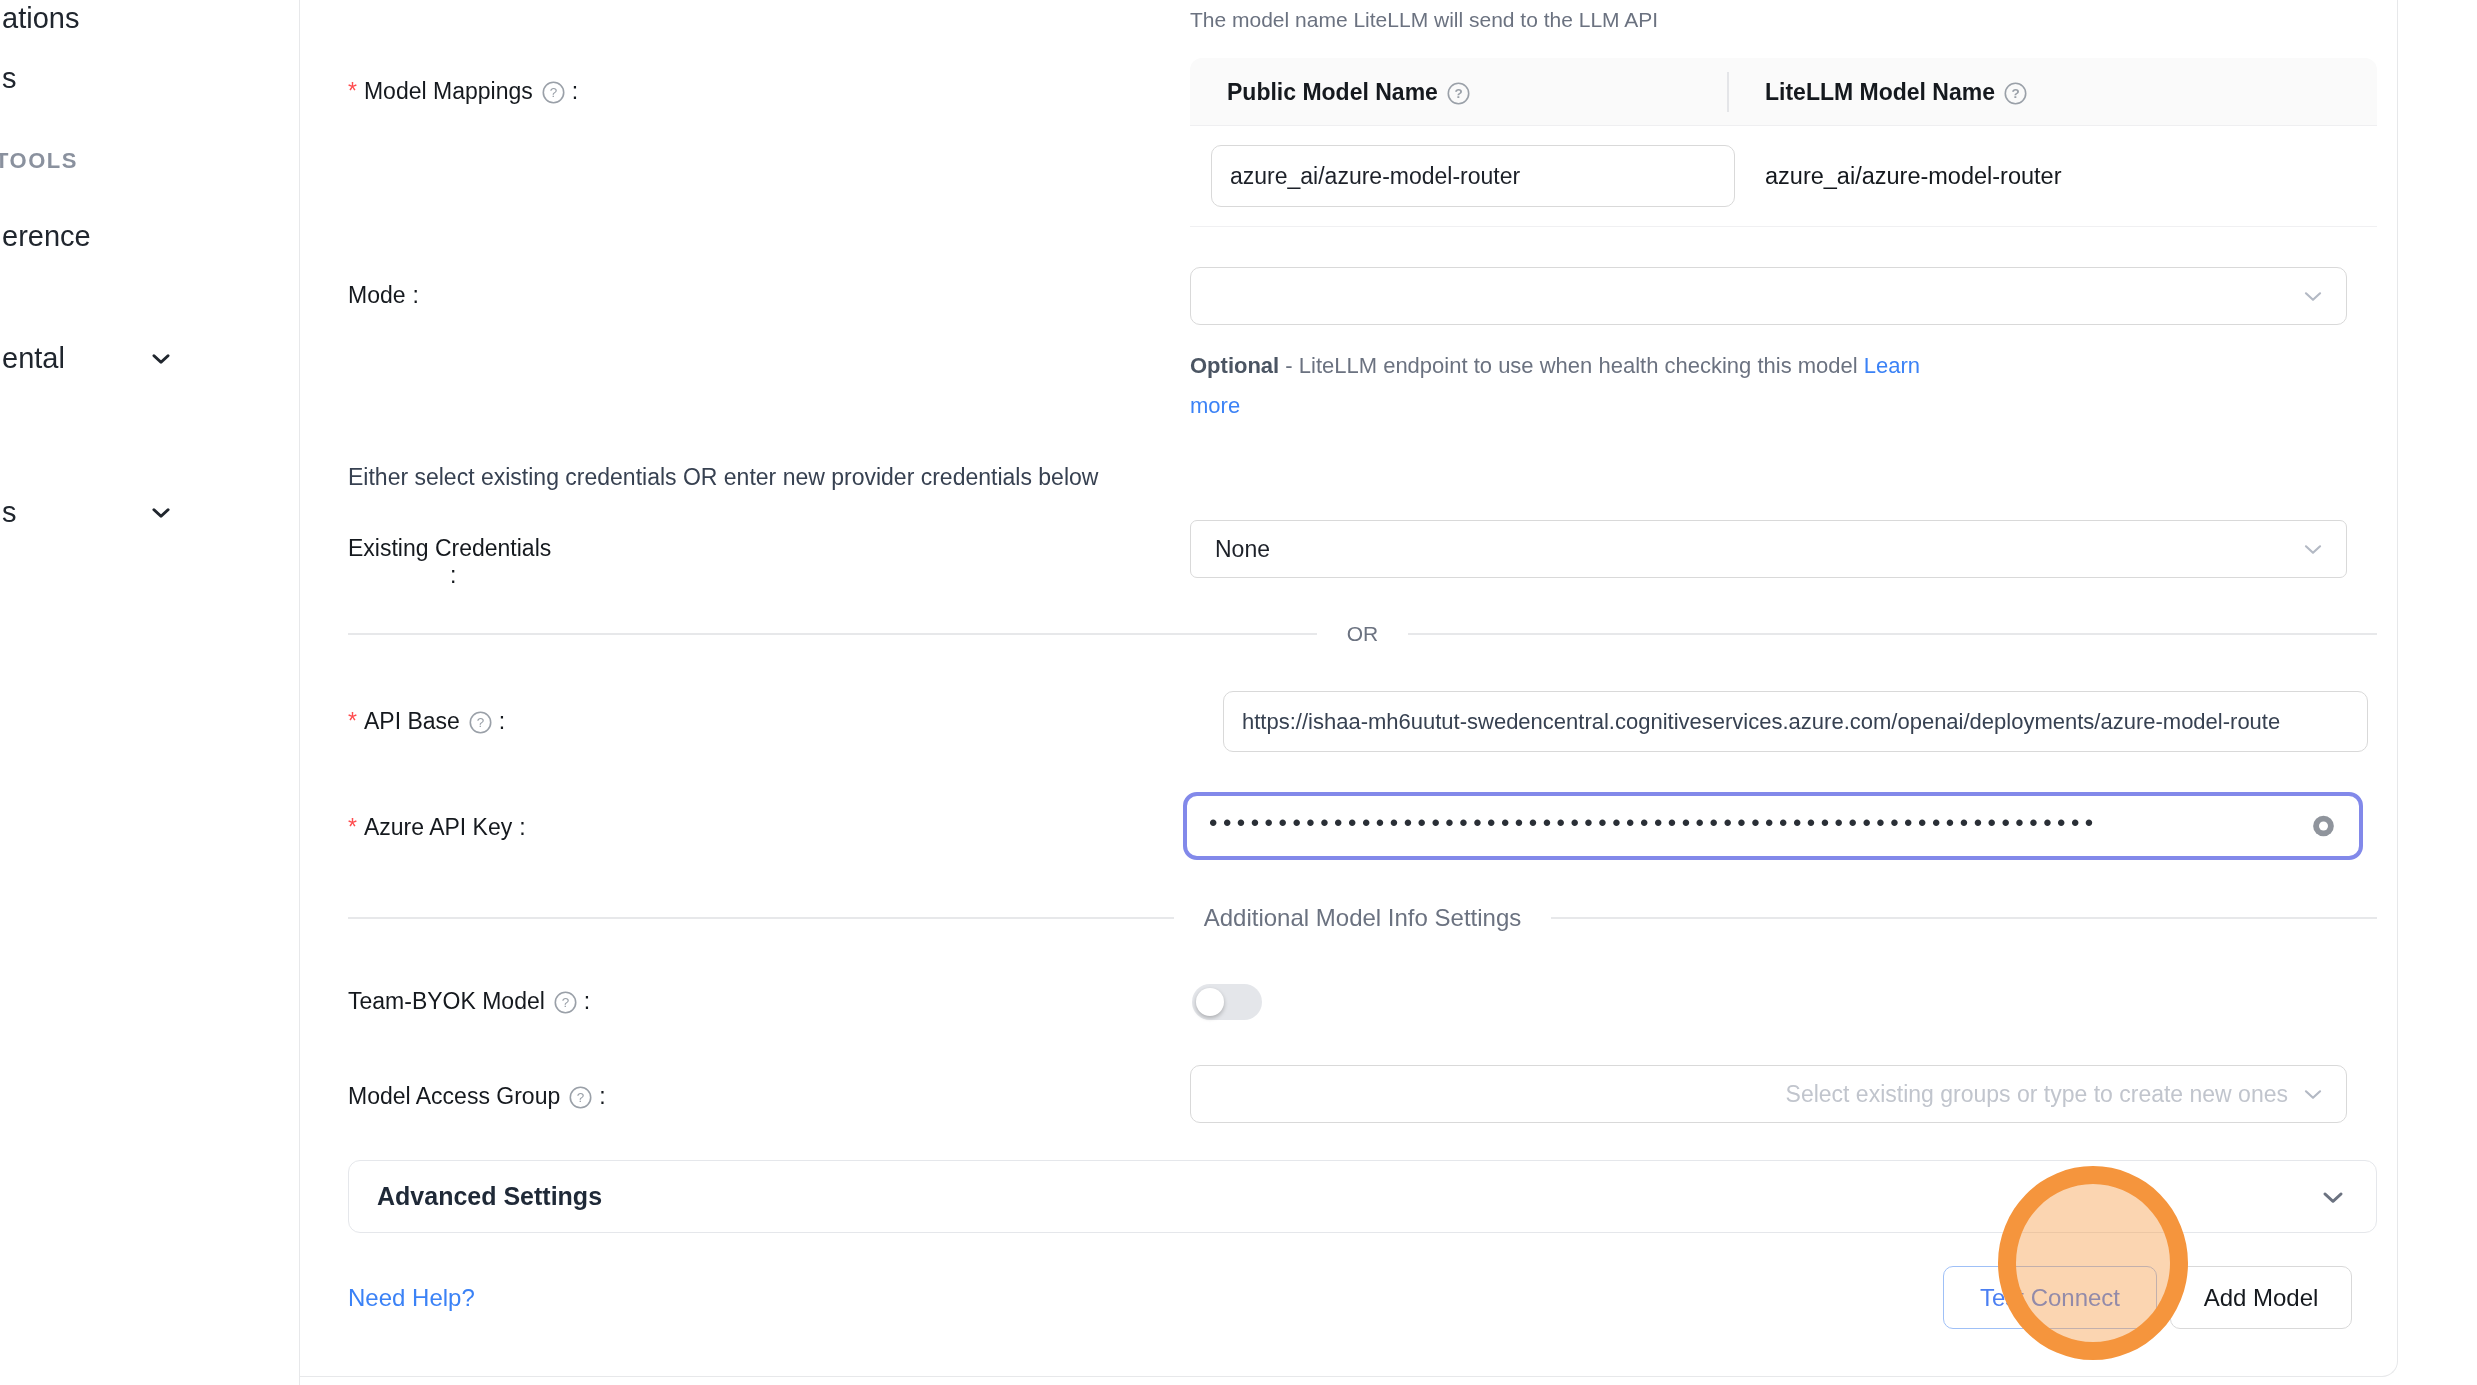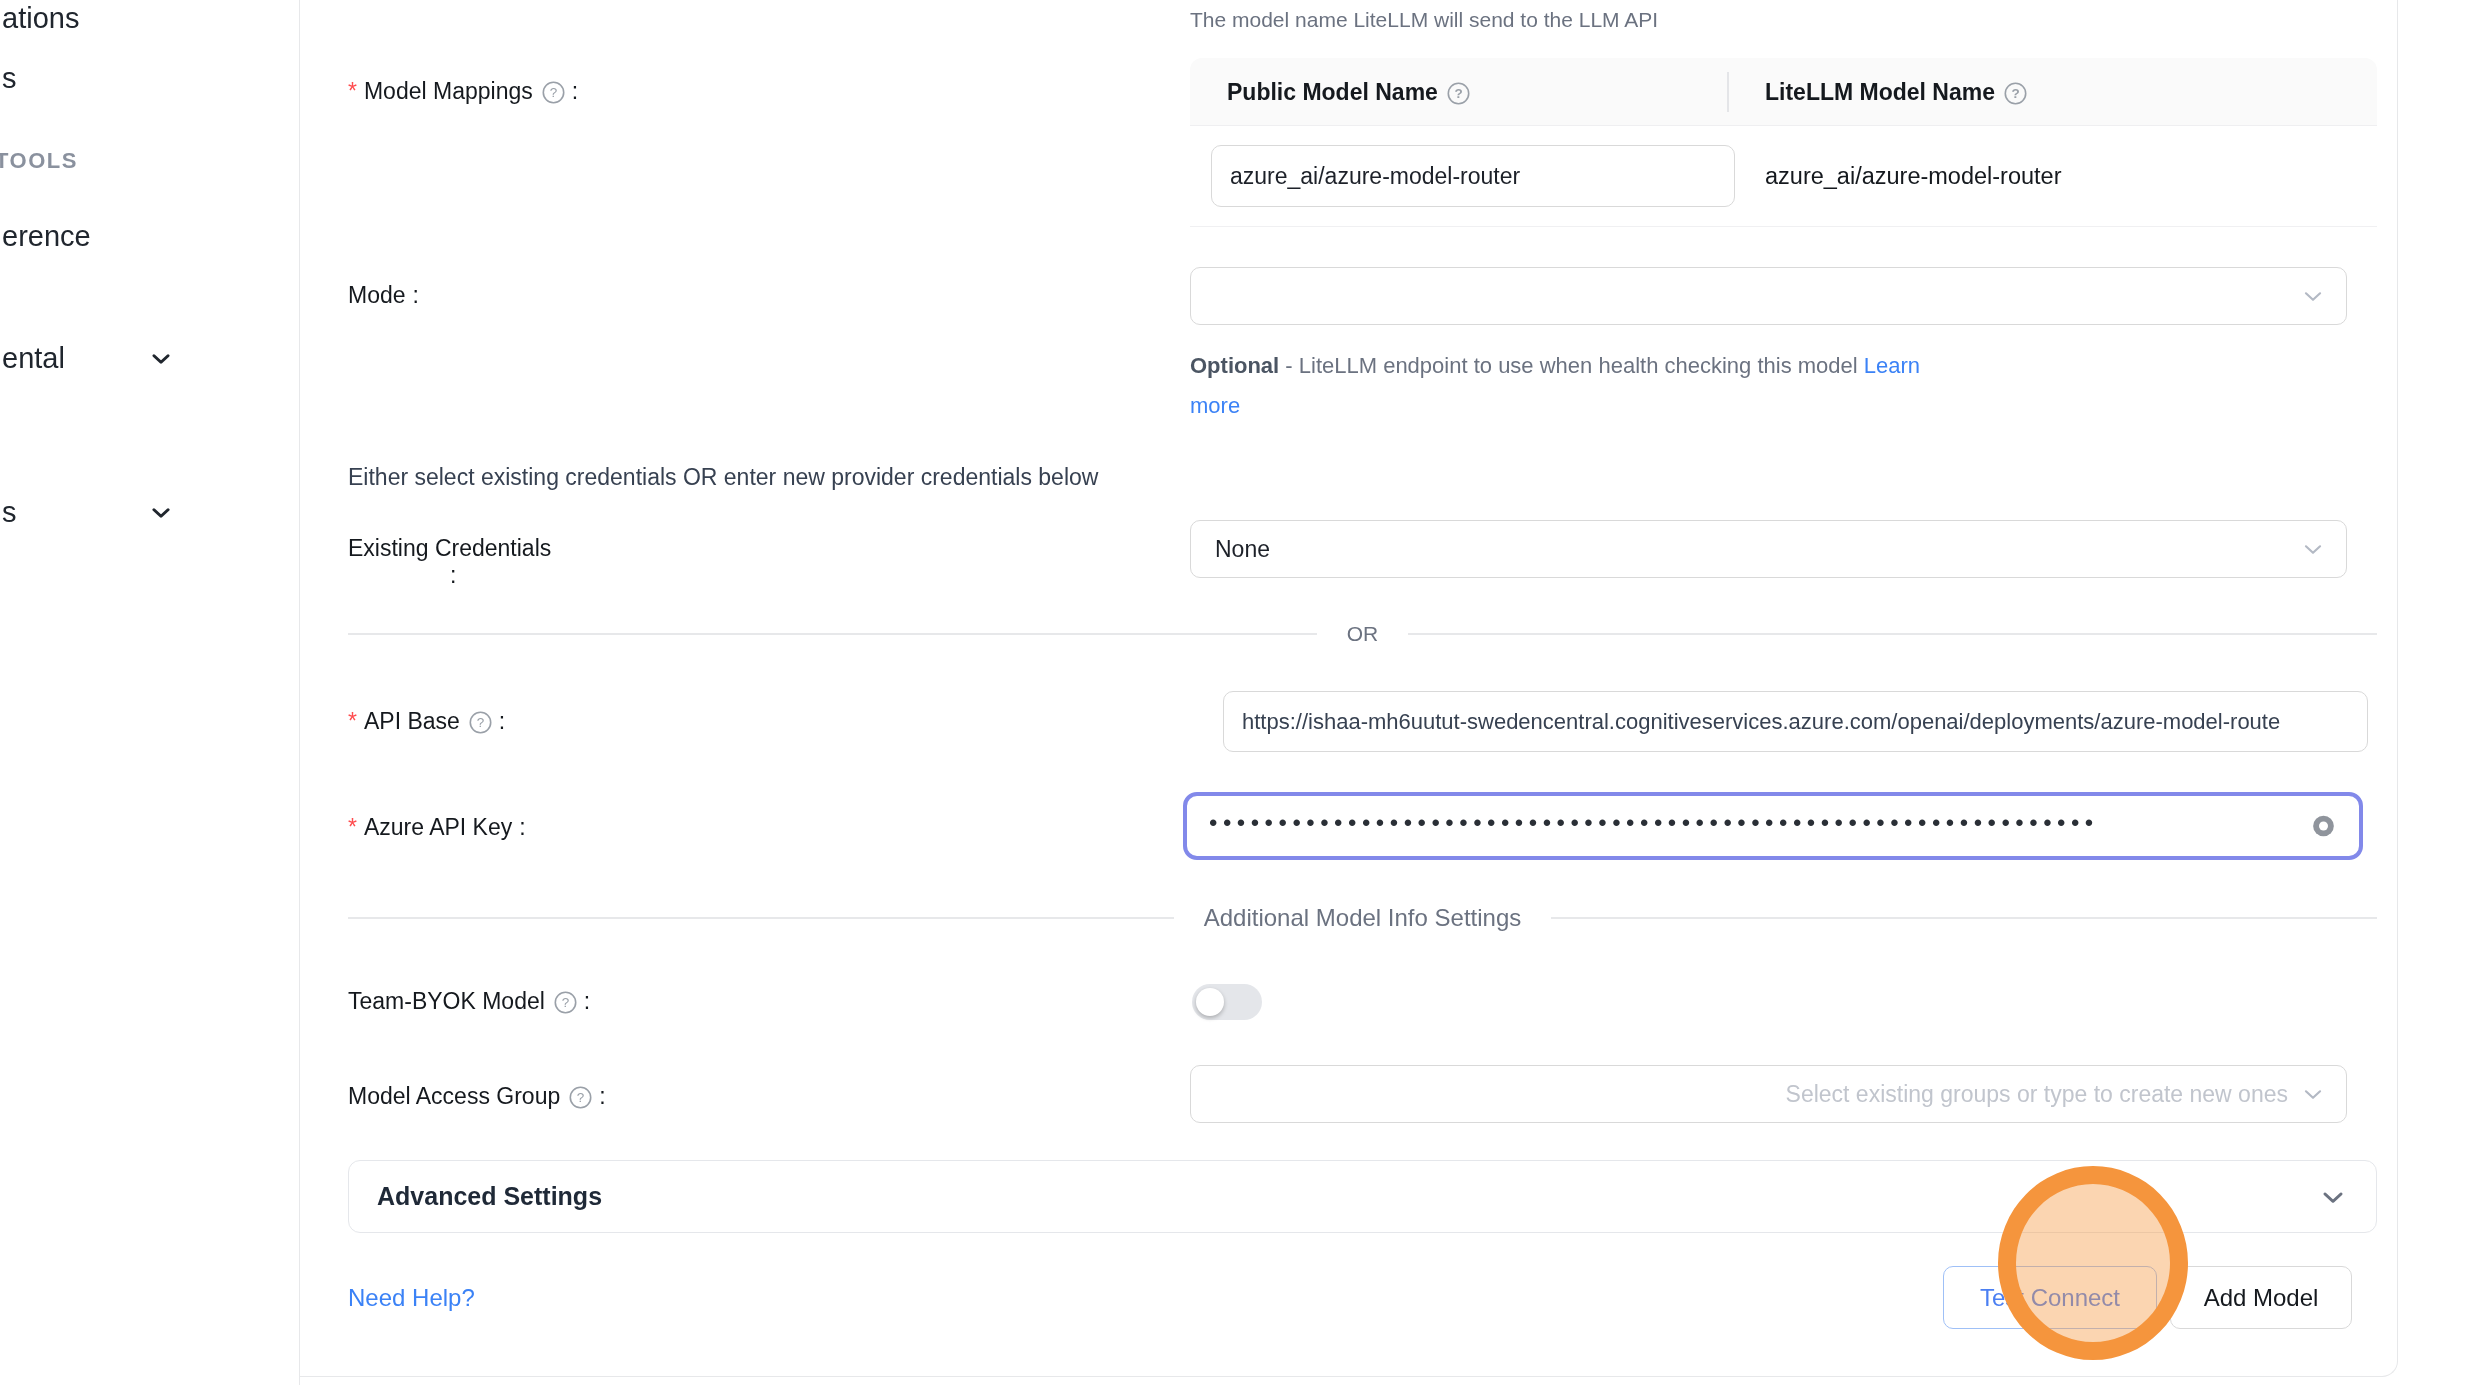--- a/index.html
+++ b/index.html
@@ -168,21 +168,21 @@
     <b>Optional</b><span> - LiteLLM endpoint to use when health checking this model </span><span class="link">Learn</span><br>
     <span class="link">more</span>
   </div>
 
   <div class="abs" style="left:348px; top:464px; font-size:23px; color:#374151;">Either select existing credentials OR enter new provider credentials below</div>
 
   <div class="abs form-label" style="left:348px; top:535px;flex-direction:column;">
     <span>Existing Credentials</span>
     <span class="colon">:</span>
   </div>
-  <div class="select" style="left:1190px; top:520px; width:1157px; height:58px;">
+  <div class="select" style="left:1190px; top:520px; width:1157px; height:58px;border-radius:7px;">
     <span>None</span>
     <span class="chev">
       <svg width="26" height="26" viewBox="0 0 24 24">
           <path d="M5.5 9.5l6.5 6 6.5-6" fill="none" stroke="#b3b9c4" stroke-width="2" stroke-linecap="round" stroke-linejoin="round"></path>
         </svg>
     </span>
   </div>
 
   <div class="abs tdivider" style="left:348px; top:622px; width:2029px; font-size:21px;">
     <div class="line"></div>

